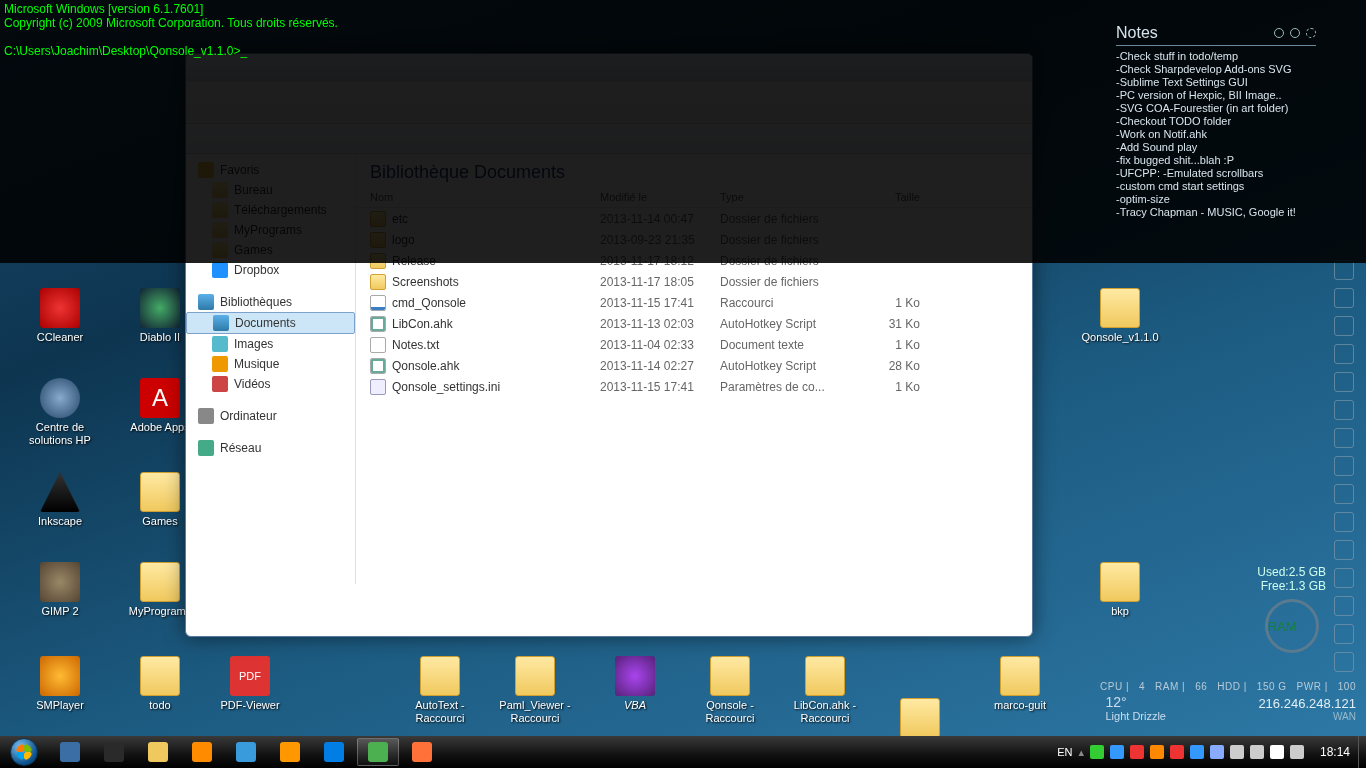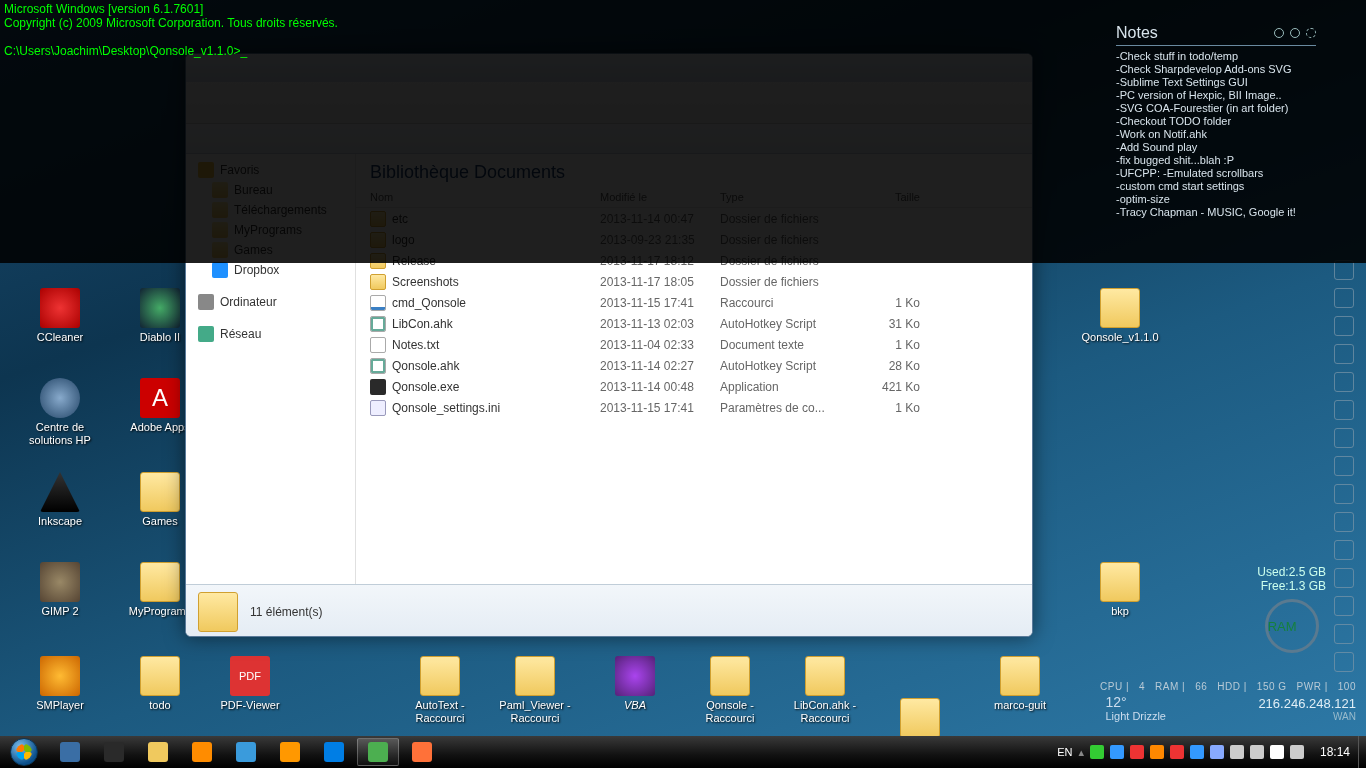--- a/index.html
+++ b/index.html
@@ -218,20 +218,42 @@
             <span class="nico fld"></span>
             <span>Games</span>
           </div>
         <div class="item">
             <span class="nico box"></span>
             <span>Dropbox</span>
           </div>
       </div>
       <div class="group">
         <div class="item header">
+            <span class="nico lib"></span>
+            <span>Bibliothèques</span>
+          </div>
+        <div class="item selected">
+            <span class="nico lib"></span>
+            <span>Documents</span>
+          </div>
+        <div class="item">
+            <span class="nico lib" style="background:#5bc;"></span>
+            <span>Images</span>
+          </div>
+        <div class="item">
+            <span class="nico lib" style="background:#e90;"></span>
+            <span>Musique</span>
+          </div>
+        <div class="item">
+            <span class="nico lib" style="background:#c44;"></span>
+            <span>Vidéos</span>
+          </div>
+      </div>
+      <div class="group">
+        <div class="item header">
             <span class="nico comp"></span>
             <span>Ordinateur</span>
           </div>
       </div>
       <div class="group">
         <div class="item header">
             <span class="nico net"></span>
             <span>Réseau</span>
           </div>
       </div>
@@ -314,42 +336,29 @@
             <div class="c1">
               <span class="fico ahk"></span>
               <span>Qonsole.ahk</span>
             </div>
             <div class="c2">2013-11-14 02:27</div>
             <div class="c3">AutoHotkey Script</div>
             <div class="c4">28 Ko</div>
           </div>
           <div class="row">
             <div class="c1">
-              <span class="fico exe"></span>
-              <span>Qonsole.exe</span>
-            </div>
-            <div class="c2">2013-11-14 00:48</div>
-            <div class="c3">Application</div>
-            <div class="c4">421 Ko</div>
-          </div>
-          <div class="row">
-            <div class="c1">
               <span class="fico ini"></span>
               <span>Qonsole_settings.ini</span>
             </div>
             <div class="c2">2013-11-15 17:41</div>
             <div class="c3">Paramètres de co...</div>
             <div class="c4">1 Ko</div>
           </div>
         </div>
     </div>
-  </div>
-  <div class="statusbar">
-    <div class="bigico"></div>
-    <div>11 élément(s)</div>
   </div>
 </div>
 
 <div class="notes-widget">
   <div class="nhead">
     <span>Notes</span>
     <span class="ncircles">
         <span class="nc"></span>
         <span class="nc"></span>
         <span class="nc" style="border-style:dashed;"></span>

